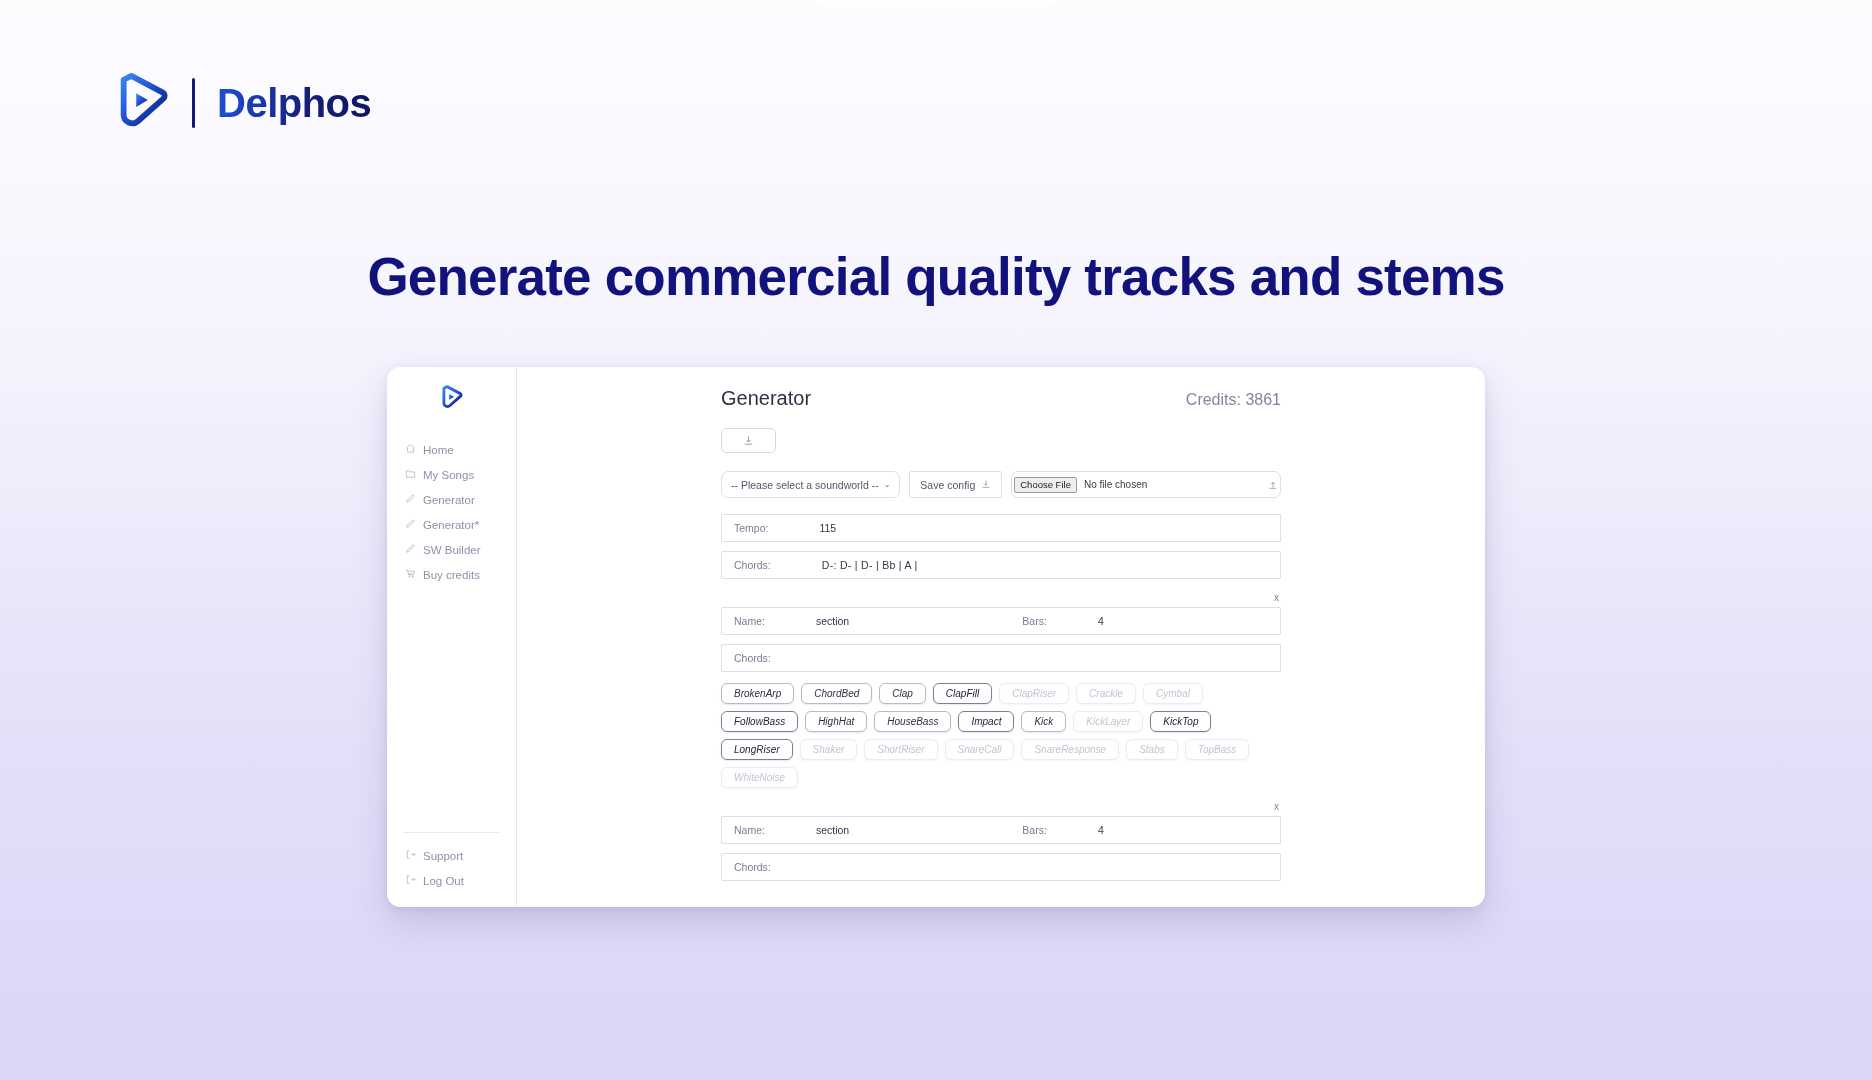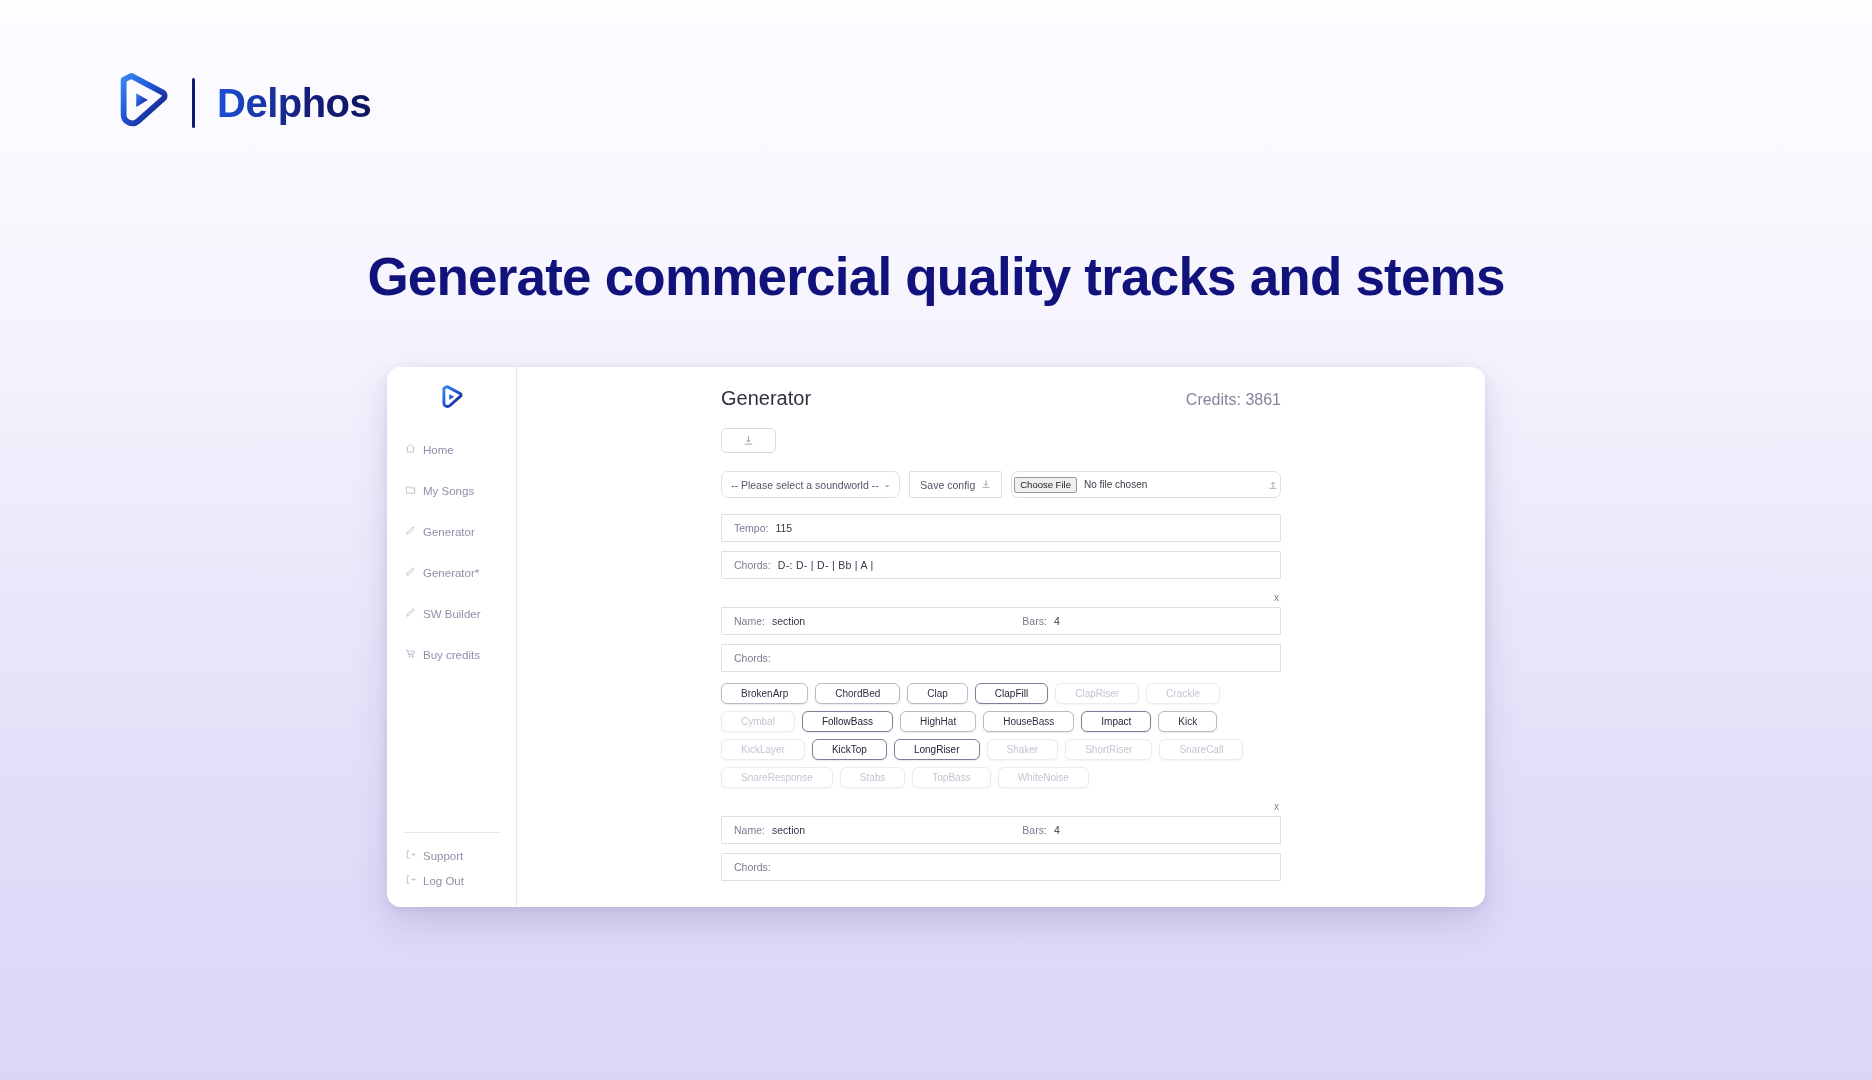--- a/index.html
+++ b/index.html
@@ -85,21 +85,21 @@
   .sidebar {
     width: 130px;
     flex: 0 0 130px;
     border-right: 1px solid #e7e7ee;
     padding: 18px 0 14px 0;
     display: flex; flex-direction: column;
     background: #fff;
   }
   .sb-logo { text-align: center; margin-bottom: 22px; }
   .sb-logo svg { width: 26px; height: 26px; }
-  .sb-nav { display: flex; flex-direction: column; gap: 16px; }
+  .sb-nav { display: flex; flex-direction: column; gap: 0; }
   .sb-item {
     display: flex; align-items: center; gap: 7px;
     padding: 6px 0 6px 18px;
     color: #8f90a8;
     font-size: 11.5px;
     cursor: pointer;
     white-space: nowrap;
   }
   .sb-item svg { width: 11px; height: 11px; flex: 0 0 11px; stroke: #9a9bb2; fill: none; stroke-width: 1.3; }
   .sb-spacer { flex: 1 1 auto; }
@@ -183,43 +183,44 @@
   .up-ic { cursor: pointer; display: flex; }
 
   
   .field {
     border: 1px solid #dedfe6; border-radius: 1px; background: #fff;
     height: 28px; display: flex; align-items: center;
     padding: 0 12px; margin-bottom: 9px;
     font-size: 10.5px; color: #4a4b60;
   }
   .field .lbl { color: #7a7b90; margin-right: 7px; }
-  .field .val { color: #34354a; }
+  .field .val { color: #34354a; margin-left: 44px; }
   .chord-val { display: flex; align-items: center; gap: 5px; letter-spacing: .3px; }
 
   .sec-block { margin-top: 14px; }
   .sec-x {
     text-align: right; font-size: 10px; color: #7d7e93;
     cursor: pointer; padding-right: 2px; margin-bottom: 4px; line-height: 1;
   }
   .namebars { display: flex; align-items: center; }
   .namebars .nb-left { flex: 0 0 54%; display: flex; }
   .namebars .nb-right { flex: 1 1 auto; display: flex; }
 
   
   .tags { display: flex; flex-wrap: wrap; gap: 7px 7px; margin-top: 11px; }
   .tag {
     border-radius: 6px;
     background: #fff;
     font-size: 10px;
-    padding: 4px 19px;
+    padding: 4px 12px;
     line-height: 1.1;
     cursor: pointer;
     white-space: nowrap;
     box-shadow: 0 1px 2px rgba(40,40,70,.10);
+    font-style: italic;
   }
   .tag.on  { border: 1px solid #b9bac8; color: #2f3044; }
   .tag.off { border: 1px solid #ebebf1; color: #c3c4d2; box-shadow: 0 1px 2px rgba(40,40,70,.05); }
   .tag.sel { border: 1px solid #7e7f96; color: #23243a; }
 </style>
 </head>
 <body>
 
 <div class="top-sheen"></div>
 

